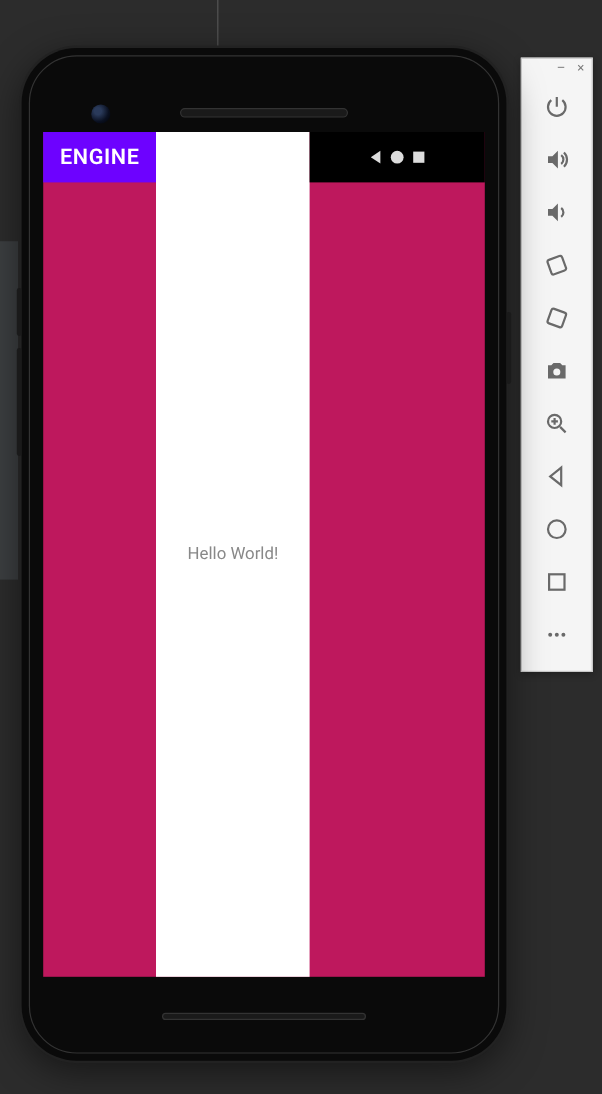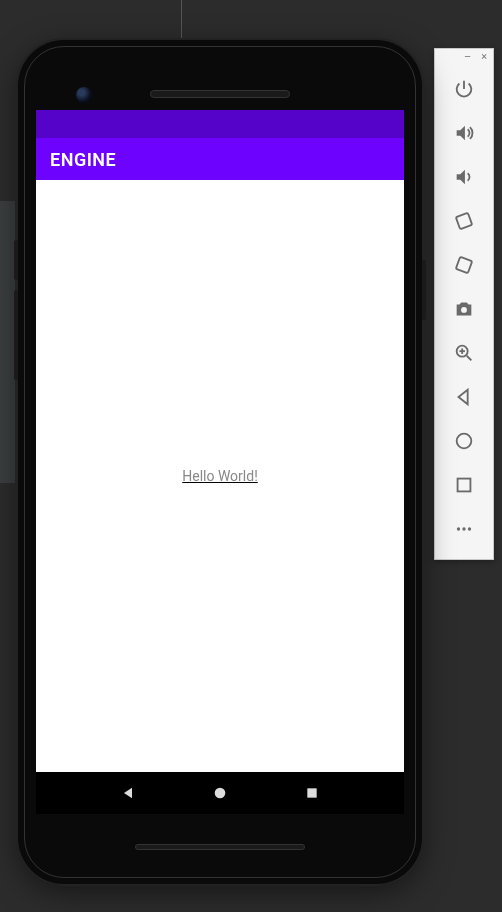--- a/index.html
+++ b/index.html
@@ -92,21 +92,21 @@
     }
     
     .screen {
       position: absolute;
       left: 18px;
       top: 70px;
       right: 18px;
       bottom: 70px;
       background: #be185d;
       display: flex;
-      flex-direction: column;
+      flex-direction: row;
     }
     .status-bar {
       height: 28px;
       background: #5502c9;
     }
     .app-bar {
       height: 42px;
       background: #6d02ff;
       display: flex;
       align-items: center;
@@ -117,21 +117,20 @@
       font-size: 18px;
       font-weight: 600;
       letter-spacing: 0.5px;
     }
     .app-content {
       flex: 1;
       background: #fff;
       display: flex;
       align-items: center;
       justify-content: center;
-      text-decoration: underline;
     }
     .hello {
       color: #888;
       font-size: 14px;
     }
     .nav-bar {
       height: 42px;
       background: #000;
       display: flex;
       justify-content: space-around;

